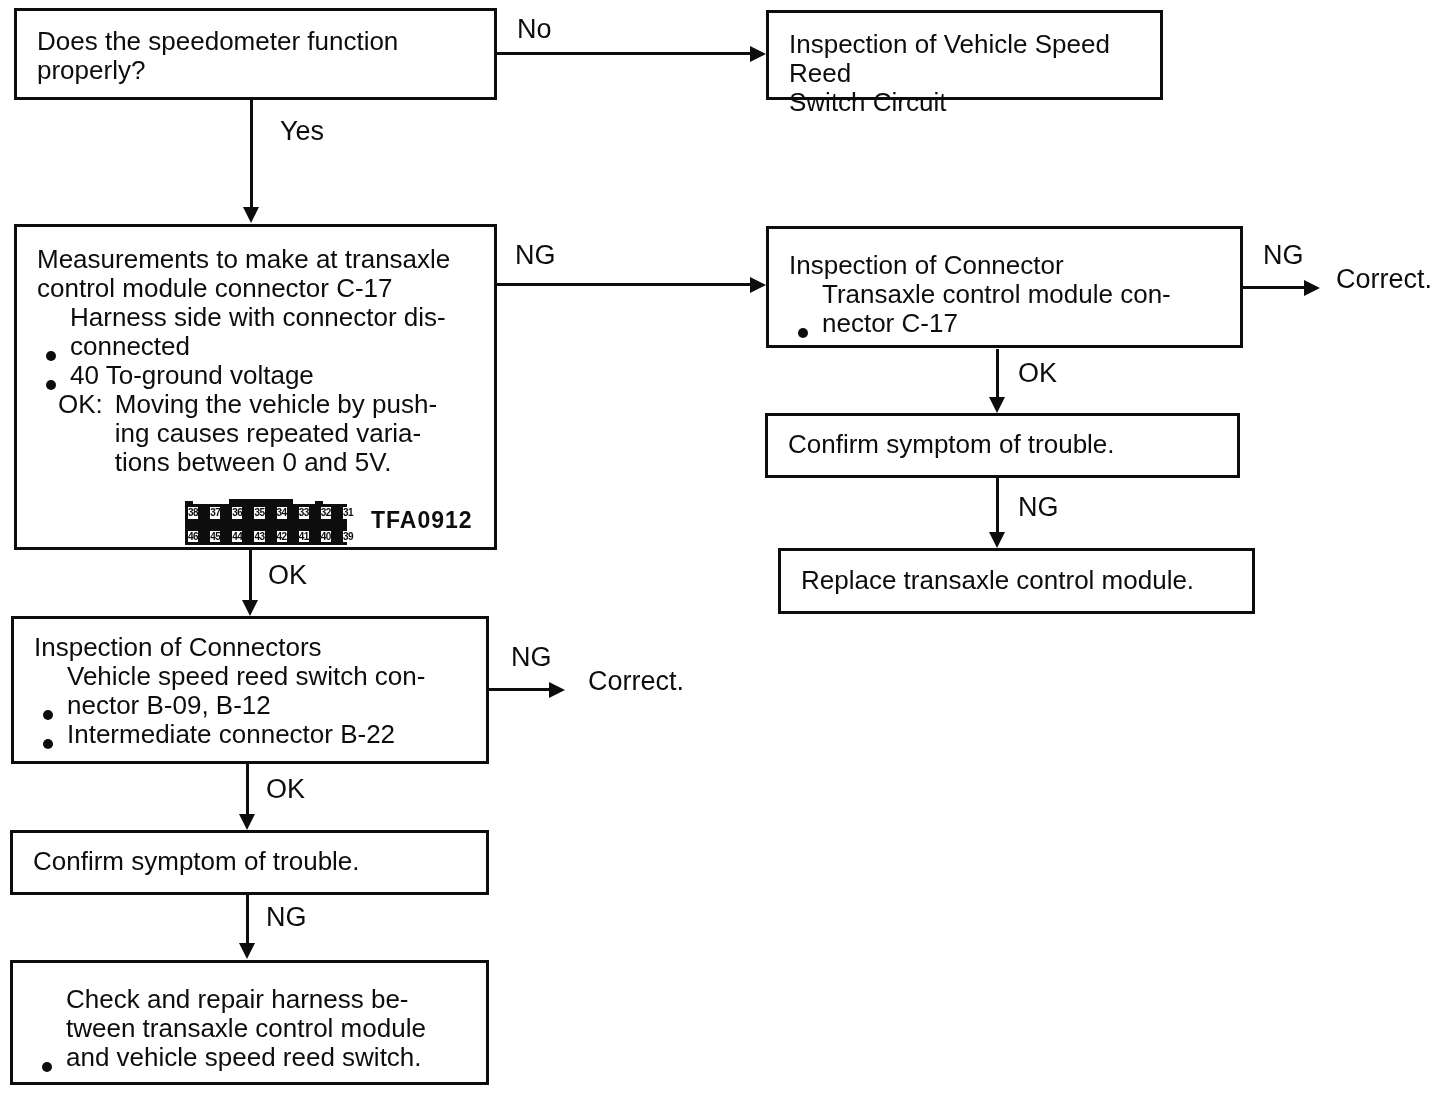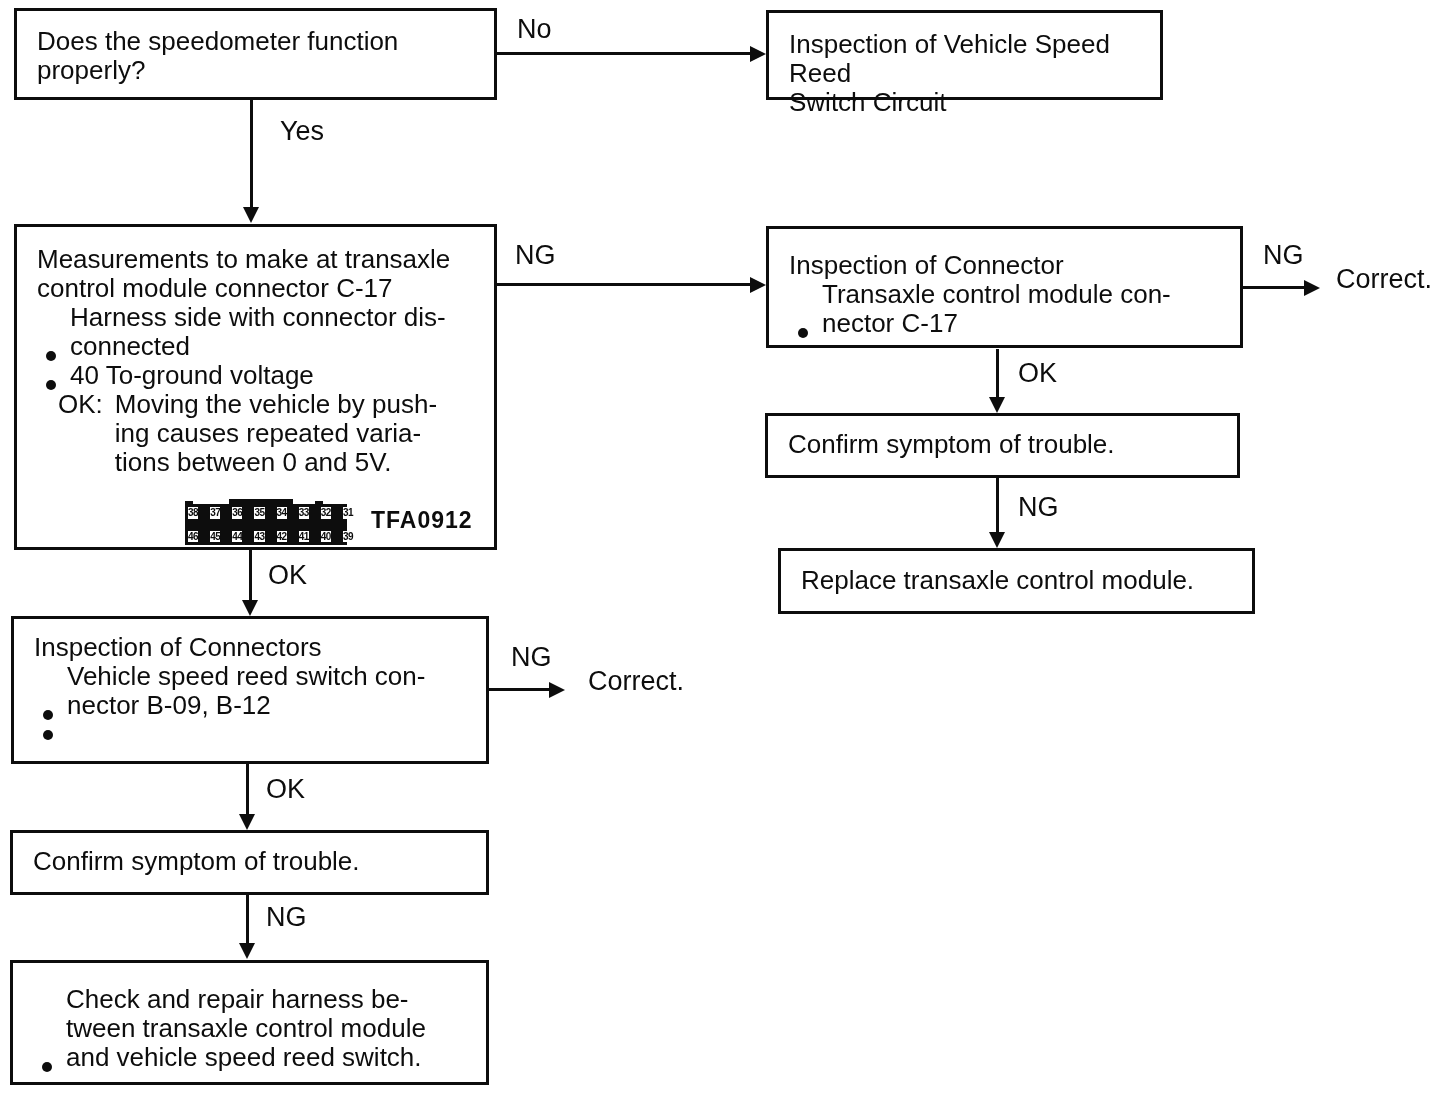--- a/index.html
+++ b/index.html
@@ -153,20 +153,21 @@
   <div class="box" style="left:11px; top:616px; width:478px; height:148px;">
     <div class="content" style="padding-top:14px;">
       <div>Inspection of Connectors</div>
       <div class="brow">
         <span class="dot"></span>
         <span class="pre">Vehicle speed reed switch con-
 nector B-09, B-12</span>
       </div>
       <div class="brow">
         <span class="dot"></span>
+        <span class="pre">Intermediate connector B-22</span>
       </div>
     </div>
   </div>
 
   <div class="lbl" style="left:511px; top:644px;">NG</div>
   <div class="hline" style="left:489px; top:688px; width:62px;"></div>
   <div class="tri-right" style="left:549px; top:682px;"></div>
   <div class="lbl" style="left:588px; top:668px;">Correct.</div>
 
   <div class="lbl" style="left:266px; top:776px;">OK</div>

